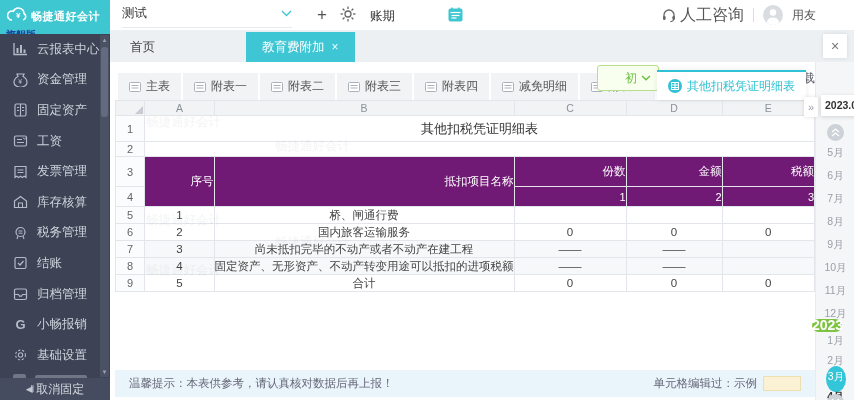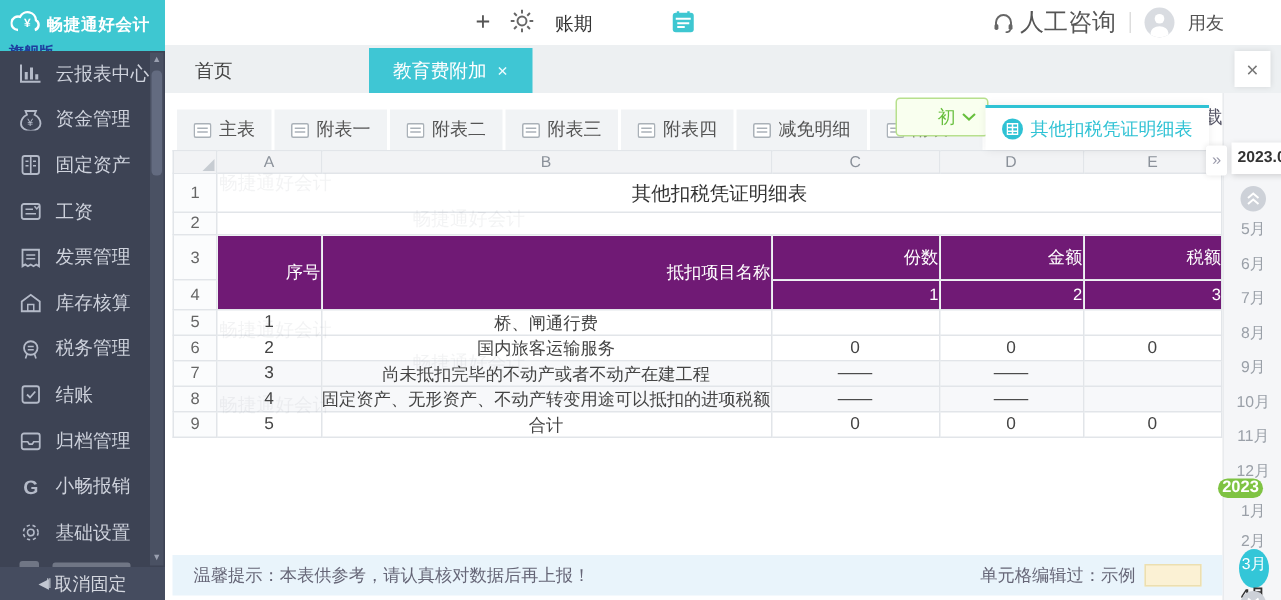--- a/index.html
+++ b/index.html
@@ -82,37 +82,43 @@
   .swatch { width:38px; height:15px; background:#fbf1d4; border:1px solid #ecdfb0; }
 
   
   .rail { position:absolute; left:815px; top:62px; width:39px; height:338px; background:#f5f6f8; border-left:1px solid #e9ebee; }
   .rail-expand { position:absolute; left:-12px; top:35px; width:14px; height:20px; background:#fff; box-shadow:0 0 4px rgba(0,0,0,.12); border-radius:2px; color:#99a; font-size:11px; text-align:center; line-height:20px; cursor:pointer; z-index:4; }
   .rail-header { position:absolute; left:5px; top:33px; width:44px; height:21px; background:#fff; box-shadow:0 1px 4px rgba(0,0,0,.15); font-size:10.5px; font-weight:bold; color:#333; line-height:21px; padding-left:4px; z-index:3; }
   .rail-circ { position:absolute; left:11px; width:17px; height:17px; border-radius:50%; background:#cdd1d8; display:flex; align-items:center; justify-content:center; cursor:pointer; }
   .rail-month { position:absolute; left:0; width:39px; text-align:center; font-size:10.5px; color:#9aa0a8; cursor:pointer; }
   .rail-month.dark { color:#333; font-weight:bold; }
   .rail-month.sel { left:10px; width:20px; height:26px; border-radius:50%; background:#33c6d8; color:#fff; line-height:20px; font-weight:normal; }
-  .year-badge { position:absolute; left:-4px; top:257px; width:30px; height:13px; background:#7fc343; border-radius:7px; color:#fff; font-size:11px; font-weight:bold; text-align:center; line-height:13px; z-index:2; }
+  .year-badge { position:absolute; left:-4px; top:257px; width:30px; height:13px; background:#7fc343; border-radius:7px; color:#fff; font-size:14px; font-weight:bold; text-align:center; line-height:13px; z-index:2; }
 </style>
 </head>
 <body>
 
 <div id="app">
 
   <div class="logo">
     <svg style="position:absolute;left:7px;top:6px" width="22" height="18" viewBox="0 0 22 18">
       <path d="M5 14 a4.5 4.5 0 1 1 1.4-8.8 A5.6 5.6 0 0 1 17 7.5 a3.6 3.6 0 0 1-.8 6.5" fill="none" stroke="#fff" stroke-width="1.6"></path>
       <text x="9" y="12" font-size="8" fill="#fff" font-weight="bold">¥</text>
     </svg>
     <div class="logo-title">畅捷通好会计</div>
     <div class="logo-ed">旗舰版</div>
   </div>
 
   <div class="topbar">
+    <div class="company">
+      <span>测试</span>
+      <svg width="11" height="7" viewBox="0 0 11 7">
+          <polyline points="1,1 5.5,5.5 10,1" fill="none" stroke="#3ec7d1" stroke-width="1.4"></polyline>
+        </svg>
+    </div>
     <div class="tb-plus">+</div>
     <div class="tb-gear">
       <svg width="16" height="16" viewBox="0 0 16 16">
         <circle cx="8" cy="8" r="3" fill="none" stroke="#666" stroke-width="1.3"></circle>
         <g stroke="#666" stroke-width="1.3">
           <line x1="8" y1="0.5" x2="8" y2="3"></line>
             <line x1="8" y1="13" x2="8" y2="15.5"></line>
           <line x1="0.5" y1="8" x2="3" y2="8"></line>
             <line x1="13" y1="8" x2="15.5" y2="8"></line>
           <line x1="2.7" y1="2.7" x2="4.5" y2="4.5"></line>

